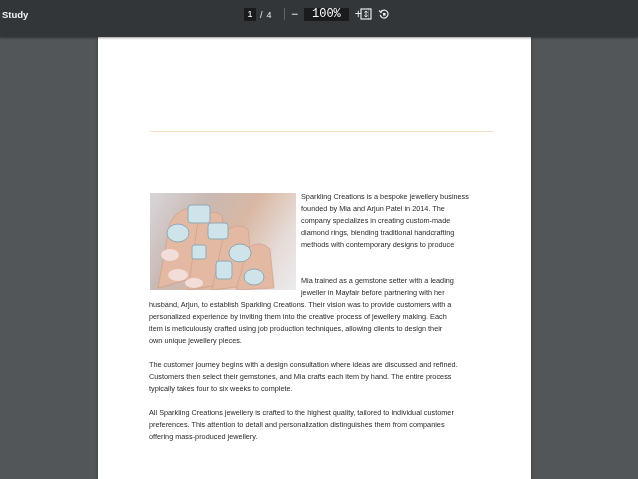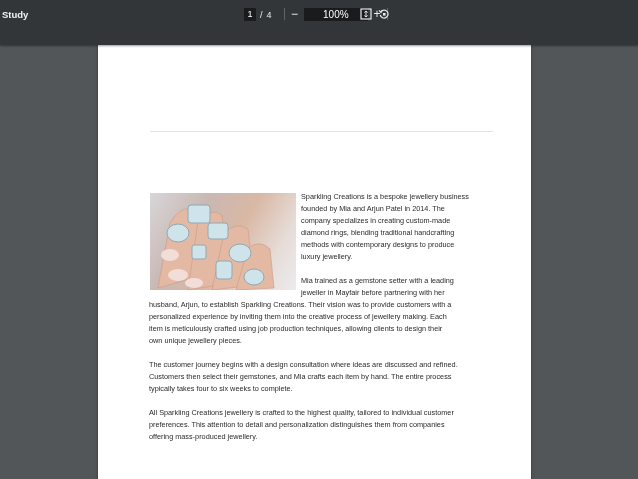--- a/index.html
+++ b/index.html
@@ -3,32 +3,32 @@
 <meta charset="utf-8">
 <style>
   html, body { margin:0; padding:0; }
   body {
     width:638px; height:479px; overflow:hidden;
     background:#525659;
     font-family:"Liberation Sans", sans-serif;
     position:relative;
   }
   .toolbar {
-    position:absolute; left:0; top:0; width:638px; height:45px;
+    position:absolute; left:0; top:0; width:638px; height:37px;
     background:#323639;
     box-shadow:0 1px 2px rgba(0,0,0,0.4);
     color:#e8eaed; font-size:10px; z-index:5;
   }
   .doc-title { position:absolute; left:2px; top:9px; font-weight:bold; font-size:9.5px; color:#f1f3f4; }
   .pager { position:absolute; left:244px; top:8px; display:flex; align-items:center; gap:4px; font-size:9px; }
   .page-input { background:#191b1c; color:#fff; width:12px; height:13px; line-height:13px; text-align:center; font-size:9px; border-radius:1px; }
   .sep { width:1px; height:12px; background:#5f6368; display:inline-block; }
   .zoom-ctrls { position:absolute; left:284px; top:7px; display:flex; align-items:center; gap:6px; }
   .zoom-btn { color:#e8eaed; font-size:12px; line-height:14px; cursor:pointer; }
-  .zoom-value { background:#191b1c; color:#fff; font-size:10px; height:13px; line-height:13px; padding:0 19px; border-radius:1px; }
+  .zoom-value { background:#191b1c; color:#fff; font-size:12px; height:13px; line-height:13px; padding:0 8px; border-radius:1px;font-family:Liberation Mono, monospace; }
   .tool-icons { position:absolute; left:360px; top:8px; display:flex; align-items:center; gap:6px; }
   .tool-icons svg { display:block; }
 
   .page {
     position:absolute; left:98px; top:31px; width:433px; height:460px;
     background:#ffffff;
     box-shadow:0 0 3px rgba(0,0,0,0.35);
   }
   .page-topband { position:absolute; left:0; top:0; width:100%; height:6px; background:linear-gradient(#fbe6c6,#fdf2e2); }
   .title {
@@ -117,21 +117,20 @@
       </g>
     </svg>
   </div>
 
   <div class="body-text p1">
     <span class="line">Sparkling Creations is a bespoke jewellery business</span>
     <span class="line">founded by Mia and Arjun Patel in 2014. The</span>
     <span class="line">company specializes in creating custom-made</span>
     <span class="line">diamond rings, blending traditional handcrafting</span>
     <span class="line">methods with contemporary designs to produce</span>
-    <span class="line">luxury jewellery.</span>
   </div>
 
   <div class="body-text p2-a">
     <span class="line">Mia trained as a gemstone setter with a leading</span>
     <span class="line">jeweller in Mayfair before partnering with her</span>
   </div>
   <div class="body-text p2-b">
     <span class="line">husband, Arjun, to establish Sparkling Creations. Their vision was to provide customers with a</span>
     <span class="line">personalized experience by inviting them into the creative process of jewellery making. Each</span>
     <span class="line">item is meticulously crafted using job production techniques, allowing clients to design their</span>

